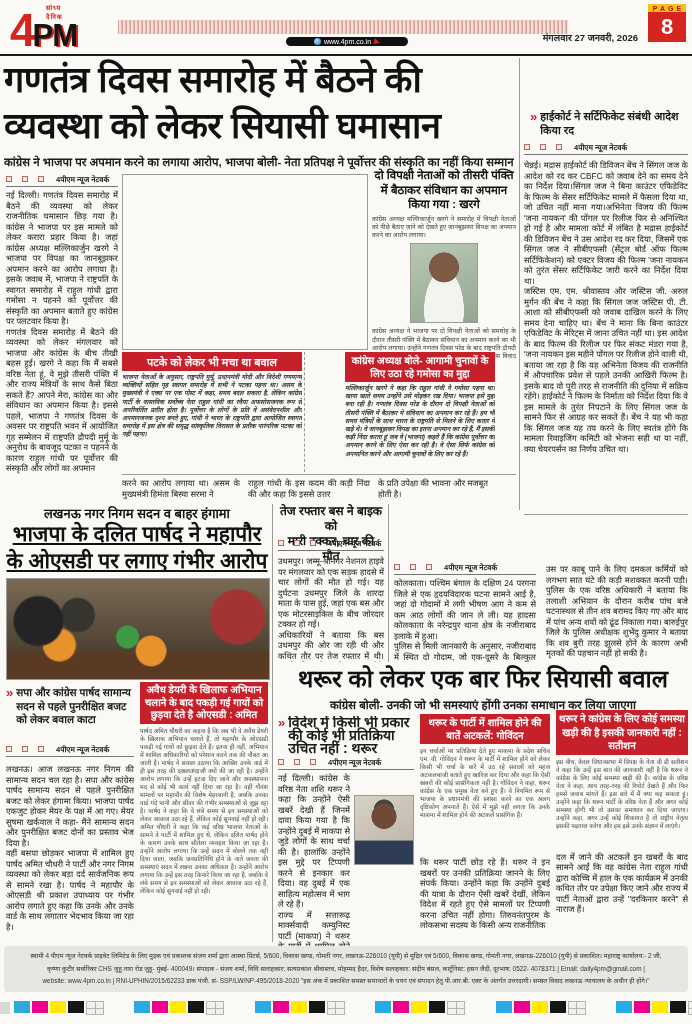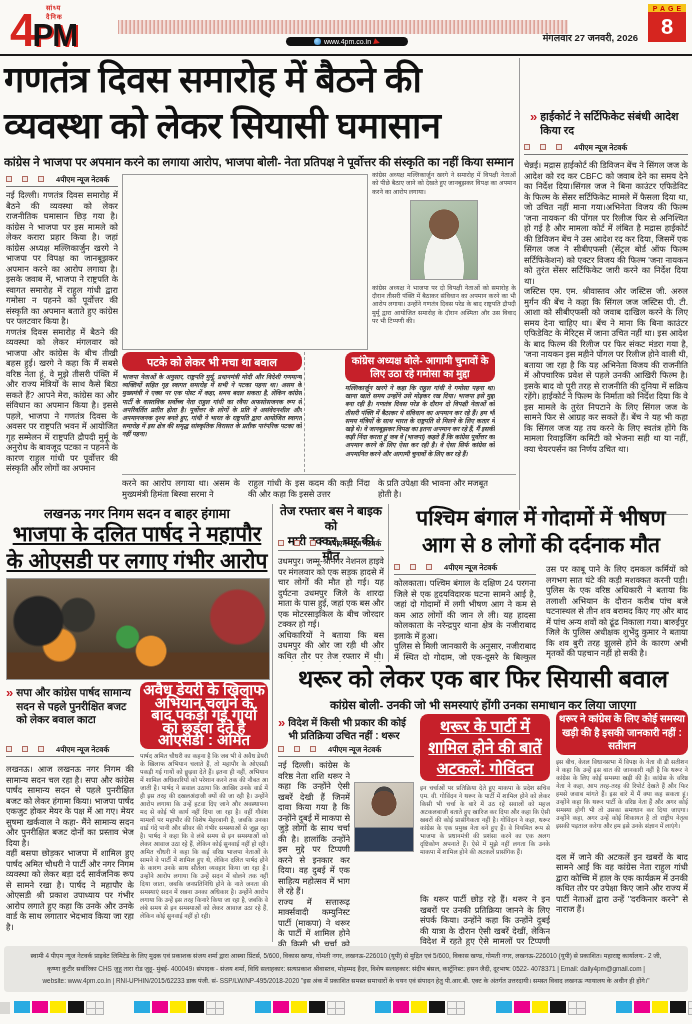--- a/index.html
+++ b/index.html
@@ -32,21 +32,21 @@
   .h-xxl{font-size:24px;line-height:30px;font-weight:800;text-align:center;color:#111;}
   .h-deck{font-size:11.5px;font-weight:bold;text-align:center;color:#1b1b1b;}
   
   .article-body{font-size:8.3px;line-height:10.5px;text-align:justify;white-space:pre-line;color:#222;overflow:hidden;}
   .byline{display:flex;align-items:center;gap:10px;border-bottom:1px solid #777;padding-bottom:2px;margin-bottom:3px;}
   .byline .sq{width:4px;height:4px;border:1px solid #b06a60;background:#f3e8e4;display:inline-block;}
   .byline-text{font-size:7.5px;font-weight:bold;color:#222;margin-left:2px;}
   .bullet{display:flex;gap:3px;}
   .arrow{color:var(--accent-red);font-weight:900;font-size:13px;line-height:13px;}
   .bullet-text{font-size:10.5px;line-height:13.5px;font-weight:800;color:#1b1b1b;}
-  .redbox-title{background:var(--accent-red);color:#fff;font-weight:bold;text-align:center;padding:2px 3px;border-radius:8px;}
+  .redbox-title{background:var(--accent-red);color:#fff;font-weight:bold;text-align:center;padding:2px 3px;}
   .tiny-box-text{font-size:6.3px;line-height:8.2px;font-weight:bold;font-style:italic;color:#3a3a3a;text-align:justify;overflow:hidden;}
   .micro-text{font-size:6.2px;line-height:8px;color:#444;text-align:justify;overflow:hidden;}
   .kh-title{font-size:11.5px;line-height:14.5px;font-weight:800;text-align:center;color:#111;}
   .kh-small{font-size:6.3px;line-height:8.3px;color:#444;text-align:justify;}
   .vline{border-left:1px solid #9a9a9a;}
   .vline-dash{border-left:1px dashed #9a9a9a;}
   .hline{border-top:1px solid #9a9a9a;}
   
   .photo{border:1px solid #9a9a9a;}
   .photo-lead{background:
@@ -128,20 +128,21 @@
         <span class="sq"></span>
       <span class="byline-text">4पीएम न्यूज नेटवर्क</span>
     </div>
     <div class="article-body" style="height:308px;">नई दिल्ली। गणतंत्र दिवस समारोह में बैठने की व्यवस्था को लेकर राजनीतिक घमासान छिड़ गया है। कांग्रेस ने भाजपा पर इस मामले को लेकर करारा प्रहार किया है। जहां कांग्रेस अध्यक्ष मल्लिकार्जुन खरगे ने भाजपा पर विपक्ष का जानबूझकर अपमान करने का आरोप लगाया है। इसके जवाब में, भाजपा ने राष्ट्रपति के स्वागत समारोह में राहुल गांधी द्वारा गमोसा न पहनने को पूर्वोत्तर की संस्कृति का अपमान बताते हुए कांग्रेस पर पलटवार किया है।
 गणतंत्र दिवस समारोह में बैठने की व्यवस्था को लेकर मंगलवार को भाजपा और कांग्रेस के बीच तीखी बहस हुई। खरगे ने कहा कि मैं सबसे वरिष्ठ नेता हूं, वे मुझे तीसरी पंक्ति में और राज्य मंत्रियों के साथ कैसे बिठा सकते हैं? आपने मेरा, कांग्रेस का और संविधान का अपमान किया है। इससे पहले, भाजपा ने गणतंत्र दिवस के अवसर पर राष्ट्रपति भवन में आयोजित गृह सम्मेलन में राष्ट्रपति द्रौपदी मुर्मू के अनुरोध के बावजूद पटका न पहनने के कारण राहुल गांधी पर पूर्वोत्तर की संस्कृति और लोगों का अपमान</div>
   </div>
 
   <div class="abs photo photo-lead" style="left:122px;top:174px;width:244px;height:174px;"></div>
 
   <div class="abs" style="left:372px;top:168px;width:144px;height:306px;overflow:hidden;">
+    <div class="kh-title">दो विपक्षी नेताओं को तीसरी पंक्ति में बैठाकर संविधान का अपमान किया गया : खरगे</div>
     <div class="kh-small" style="margin-top:3px;">कांग्रेस अध्यक्ष मल्लिकार्जुन खरगे ने समारोह में विपक्षी नेताओं को पीछे बैठाए जाने को देखते हुए जानबूझकर विपक्ष का अपमान करने का आरोप लगाया।</div>
     <div class="photo photo-kharge" style="width:66px;height:78px;margin:4px auto;"></div>
     <div class="kh-small">कांग्रेस अध्यक्ष ने भाजपा पर दो विपक्षी नेताओं को समारोह के दौरान तीसरी पंक्ति में बैठाकर संविधान का अपमान करने का भी आरोप लगाया। उन्होंने गणतंत्र दिवस परेड के बाद राष्ट्रपति द्रौपदी मुर्मू द्वारा आयोजित समारोह के दौरान अस्मिता और उस विवाद पर भी टिप्पणी की।</div>
   </div>
 
   <div class="abs" style="left:122px;top:352px;width:180px;">
     <div class="redbox-title" style="font-size:11px;">पटके को लेकर भी मचा था बवाल</div>
     <div class="tiny-box-text" style="height:96px;margin-top:2px;">भाजपा नेताओं के अनुसार, राष्ट्रपति मुर्मू, प्रधानमंत्री मोदी और विदेशी गणमान्य व्यक्तियों सहित गृह स्वागत समारोह में सभी ने पटका पहना था। असम के मुख्यमंत्री ने एक्स पर एक पोस्ट में कहा, समय बदल सकता है, लेकिन कांग्रेस पार्टी के वास्तविक सर्वोच्च नेता राहुल गांधी का रवैया अफसोसजनक रूप से अपरिवर्तित प्रतीत होता है। पूर्वोत्तर के लोगों के प्रति वे असंवेदनशील और अपमानजनक दृश्य बनते हुए, गांधी ने भारत के राष्ट्रपति द्वारा आयोजित स्वागत समारोह में इस क्षेत्र की समृद्ध सांस्कृतिक विरासत के प्रतीक पारंपरिक पटका को नहीं पहना।</div>
   </div>
   <div class="abs vline-dash" style="left:304px;top:352px;height:120px;"></div>
@@ -184,74 +185,72 @@
     <div class="byline">
       <span class="sq"></span>
         <span class="sq"></span>
         <span class="sq"></span>
       <span class="byline-text">4पीएम न्यूज नेटवर्क</span>
     </div>
   </div>
   <div class="abs article-body" style="left:6px;top:764px;width:128px;height:176px;">लखनऊ। आज लखनऊ नगर निगम की सामान्य सदन चल रहा है। सपा और कांग्रेस पार्षद सामान्य सदन से पहले पुनरीक्षित बजट को लेकर हंगामा किया। भाजपा पार्षद एकजुट होकर मेयर के पक्ष में आ गए। मेयर सुषमा खर्कवाल ने कहा- मैंने सामान्य सदन और पुनरीक्षित बजट दोनों का प्रस्ताव भेज दिया है।
 वहीं बसपा छोड़कर भाजपा में शामिल हुए पार्षद अमित चौधरी ने पार्टी और नगर निगम व्यवस्था को लेकर बड़ा दर्द सार्वजनिक रूप से सामने रखा है। पार्षद ने महापौर के ओएसडी श्री प्रकाश उपाध्याय पर गंभीर आरोप लगाते हुए कहा कि उनके और उनके वार्ड के साथ लगातार भेदभाव किया जा रहा है।</div>
   <div class="abs" style="left:140px;top:682px;width:128px;">
-    <div class="redbox-title" style="font-size:15px;line-height:12.5px;">अवैध डेयरी के खिलाफ अभियान चलाने के बाद पकड़ी गई गायों को छुड़वा देते है ओएसडी : अमित</div>
+    <div class="redbox-title" style="font-size:10px;line-height:12.5px;">अवैध डेयरी के खिलाफ अभियान चलाने के बाद पकड़ी गई गायों को छुड़वा देते है ओएसडी : अमित</div>
     <div class="micro-text" style="height:204px;margin-top:3px;">पार्षद अमित चौधरी का कहना है कि जब भी वे अवैध डेयरी के खिलाफ अभियान चलाते हैं, तो महापौर के ओएसडी पकड़ी गई गायों को छुड़वा देते हैं। इतना ही नहीं, अभियान में शामिल अधिकारियों को परेशान करने तक की नौबत आ जाती है। पार्षद ने सवाल उठाया कि आखिर उनके वार्ड में ही इस तरह की दखलअंदाजी क्यों की जा रही है। उन्होंने आरोप लगाया कि उन्हें हटवा दिए जाने और अवस्थापना मद से कोई भी कार्य नहीं दिया जा रहा है। वहीं गौवंश मामलों पर महापौर की विशेष मेहरबानी है, जबकि उनका वार्ड गंदे पानी और सीवर की गंभीर समस्याओं से जूझ रहा है। पार्षद ने कहा कि वे लंबे समय से इन समस्याओं को लेकर आवाज उठा रहे हैं, लेकिन कोई सुनवाई नहीं हो रही। अमित चौधरी ने कहा कि कई वरिष्ठ भाजपा नेताओं के सामने वे पार्टी में शामिल हुए थे, लेकिन दलित पार्षद होने के कारण उनके साथ सौतेला व्यवहार किया जा रहा है। उन्होंने आरोप लगाया कि उन्हें सदन में बोलने तक नहीं दिया जाता, जबकि जनप्रतिनिधि होने के नाते जनता की समस्याएं सदन में रखना उनका अधिकार है। उन्होंने आरोप लगाया कि उन्हें इस तरह किनारे किया जा रहा है, जबकि वे लंबे समय से इन समस्याओं को लेकर आवाज उठा रहे हैं, लेकिन कोई सुनवाई नहीं हो रही।</div>
   </div>
 
   <div class="abs vline" style="left:272px;top:504px;height:438px;"></div>
   <div class="abs h-sm" style="left:278px;top:504px;width:106px;">तेज रफ्तार बस ने बाइक को
 मारी टक्कर, चार की मौत</div>
   <div class="abs" style="left:278px;top:538px;width:106px;">
     <div class="byline">
       <span class="sq"></span>
         <span class="sq"></span>
         <span class="sq"></span>
       <span class="byline-text">4पीएम न्यूज नेटवर्क</span>
     </div>
   </div>
   <div class="abs article-body" style="left:278px;top:556px;width:106px;height:106px;">उधमपुर। जम्मू-श्रीनगर नेशनल हाइवे पर मंगलवार को एक सड़क हादसे में चार लोगों की मौत हो गई। यह दुर्घटना उधमपुर जिले के शारदा माता के पास हुई, जहां एक बस और एक मोटरसाइकिल के बीच जोरदार टक्कर हो गई।
 अधिकारियों ने बताया कि बस उधमपुर की ओर जा रही थी और कथित तौर पर तेज रफ्तार में थी। हादसे की गंभीरता के कारण मौके पर अफरा-तफरी मच गई, जिसमें बस सवार चार लोगों की घटनास्थल पर ही मौत हो गई और कई अन्य घायल हो गए।</div>
 
   <div class="abs vline" style="left:388px;top:504px;height:158px;"></div>
-  <div class="abs h-lg" style="left:394px;top:504px;width:294px;">पश्चिम बंगाल में गोदामों में भीषण
-आग से 8 लोगों की दर्दनाक मौत</div>
   <div class="abs" style="left:394px;top:562px;width:142px;">
     <div class="byline">
       <span class="sq"></span>
         <span class="sq"></span>
         <span class="sq"></span>
       <span class="byline-text">4पीएम न्यूज नेटवर्क</span>
     </div>
     <div class="article-body" style="height:84px;">कोलकाता। पश्चिम बंगाल के दक्षिण 24 परगना जिले से एक हृदयविदारक घटना सामने आई है, जहां दो गोदामों में लगी भीषण आग ने कम से कम आठ लोगों की जान ले ली। यह हादसा कोलकाता के नरेन्द्रपुर थाना क्षेत्र के नजीराबाद इलाके में हुआ।
 पुलिस से मिली जानकारी के अनुसार, नजीराबाद में स्थित दो गोदाम, जो एक-दूसरे के बिल्कुल बगल में थे, अचानक आग की लपटों में घिर गए। आग इतनी भीषण थी कि</div>
   </div>
   <div class="abs article-body" style="left:546px;top:564px;width:142px;height:98px;">उस पर काबू पाने के लिए दमकल कर्मियों को लगभग सात घंटे की कड़ी मशक्कत करनी पड़ी। पुलिस के एक वरिष्ठ अधिकारी ने बताया कि तलाशी अभियान के दौरान करीब पांच बजे घटनास्थल से तीन शव बरामद किए गए और बाद में पांच अन्य शवों को ढूंढ निकाला गया। बारुईपुर जिले के पुलिस अधीक्षक शुभेंदु कुमार ने बताया कि शव बुरी तरह झुलसे होने के कारण अभी मृतकों की पहचान नहीं हो सकी है।</div>
 
   <div class="abs h-xxl" style="left:278px;top:664px;width:410px;">थरूर को लेकर एक बार फिर सियासी बवाल</div>
   <div class="abs h-deck" style="left:278px;top:697px;width:410px;">कांग्रेस बोली-  उनकी जो भी समस्याएं होंगी उनका समाधान कर लिया जाएगा</div>
 
   <div class="abs" style="left:278px;top:716px;width:136px;height:246px;overflow:hidden;">
     <div class="bullet">
       <span class="arrow">»</span>
-      <span class="bullet-text" style="font-size:10px;line-height:13px;">विदेश में किसी भी प्रकार की कोई भी प्रतिक्रिया उचित नहीं : थरूर</span>
+      <span class="bullet-text" style="font-size:14px;line-height:13px;">विदेश में किसी भी प्रकार की कोई भी प्रतिक्रिया उचित नहीं : थरूर</span>
     </div>
     <div class="byline" style="margin-top:2px;">
       <span class="sq"></span>
         <span class="sq"></span>
         <span class="sq"></span>
       <span class="byline-text">4पीएम न्यूज नेटवर्क</span>
     </div>
     <div class="photo photo-tharoor" style="width:58px;height:68px;float:right;margin:22px 0 2px 4px;"></div>
     <div class="article-body" style="height:196px;">नई दिल्ली। कांग्रेस के वरिष्ठ नेता शशि थरूर ने कहा कि उन्होंने ऐसी खबरें देखी हैं जिनमें दावा किया गया है कि उन्होंने दुबई में माकपा से जुड़े लोगों के साथ चर्चा की है। हालांकि उन्होंने इस मुद्दे पर टिप्पणी करने से इनकार कर दिया। वह दुबई में एक साहित्य महोत्सव में भाग ले रहे हैं।
 राज्य में सत्तारूढ़ मार्क्सवादी कम्युनिस्ट पार्टी (माकपा) ने थरूर के पार्टी में शामिल होने की किसी भी चर्चा को महज अटकलें बताकर खारिज कर दिया। वहीं कांग्रेस ने कहा कि वह एक वरिष्ठ नेता हैं, उनकी जो भी समस्याएं होंगी उनका समाधान कर लिया जाएगा। कांग्रेस ने इस बात से इनकार किया</div>
   </div>
 
   <div class="abs" style="left:420px;top:714px;width:130px;">
-    <div class="redbox-title" style="font-size:16px;line-height:21px;text-decoration:underline;">थरूर के पार्टी में शामिल होने की बातें अटकलें: गोविंदन</div>
+    <div class="redbox-title" style="font-size:10px;line-height:13px;">थरूर के पार्टी में शामिल होने की बातें अटकलें: गोविंदन</div>
     <div class="micro-text" style="height:104px;margin-top:3px;">इन चर्चाओं पर प्रतिक्रिया देते हुए माकपा के प्रदेश सचिव एम. वी. गोविंदन ने थरूर के पार्टी में शामिल होने को लेकर किसी भी चर्चा के बारे में उठ रहे सवालों को महज अटकलबाजी बताते हुए खारिज कर दिया और कहा कि ऐसी खबरों की कोई प्रासंगिकता नहीं है। गोविंदन ने कहा, थरूर कांग्रेस के एक प्रमुख नेता बने हुए हैं। वे नियमित रूप से भाजपा के प्रधानमंत्री की प्रशंसा करने का एक अलग दृष्टिकोण अपनाते हैं। ऐसे में मुझे नहीं लगता कि उनके माकपा में शामिल होने की अटकलें प्रासंगिक हैं।</div>
     <div class="article-body" style="height:92px;margin-top:6px;">कि थरूर पार्टी छोड़ रहे हैं। थरूर ने इन खबरों पर उनकी प्रतिक्रिया जानने के लिए संपर्क किया। उन्होंने कहा कि उन्होंने दुबई की यात्रा के दौरान ऐसी खबरें देखीं, लेकिन विदेश में रहते हुए ऐसे मामलों पर टिप्पणी करना उचित नहीं होगा। तिरुवनंतपुरम के लोकसभा सदस्य के किसी अन्य राजनीतिक</div>
   </div>
 
   <div class="abs" style="left:556px;top:710px;width:132px;">
     <div class="redbox-title" style="font-size:10px;line-height:13.5px;">थरूर ने कांग्रेस के लिए कोई समस्या खड़ी की है इसकी जानकारी नहीं : सतीशन</div>
     <div class="micro-text" style="height:88px;margin-top:3px;">इस बीच, केरल विधानसभा में विपक्ष के नेता वी डी सतीशन ने कहा कि उन्हें इस बात की जानकारी नहीं है कि थरूर ने कांग्रेस के लिए कोई समस्या खड़ी की है। कांग्रेस के वरिष्ठ नेता ने कहा, आप तरह-तरह की रिपोर्ट देखते हैं और फिर हमसे जवाब मांगते हैं। इस बारे में मैं क्या कह सकता हूं। उन्होंने कहा कि थरूर पार्टी के वरिष्ठ नेता हैं और अगर कोई समस्या होगी भी तो उसका समाधान कर दिया जाएगा। उन्होंने कहा, अगर उन्हें कोई शिकायत है तो राष्ट्रीय नेतृत्व इसकी पड़ताल करेगा और हम इसे उनके संज्ञान में लाएंगे।</div>
     <div class="article-body" style="height:96px;margin-top:6px;">दल में जाने की अटकलें इन खबरों के बाद सामने आईं कि वह कांग्रेस नेता राहुल गांधी द्वारा कोच्चि में हाल के एक कार्यक्रम में उनकी कथित तौर पर उपेक्षा किए जाने और राज्य में पार्टी नेताओं द्वारा उन्हें ''दरकिनार करने'' से नाराज हैं।</div>
   </div>
 

